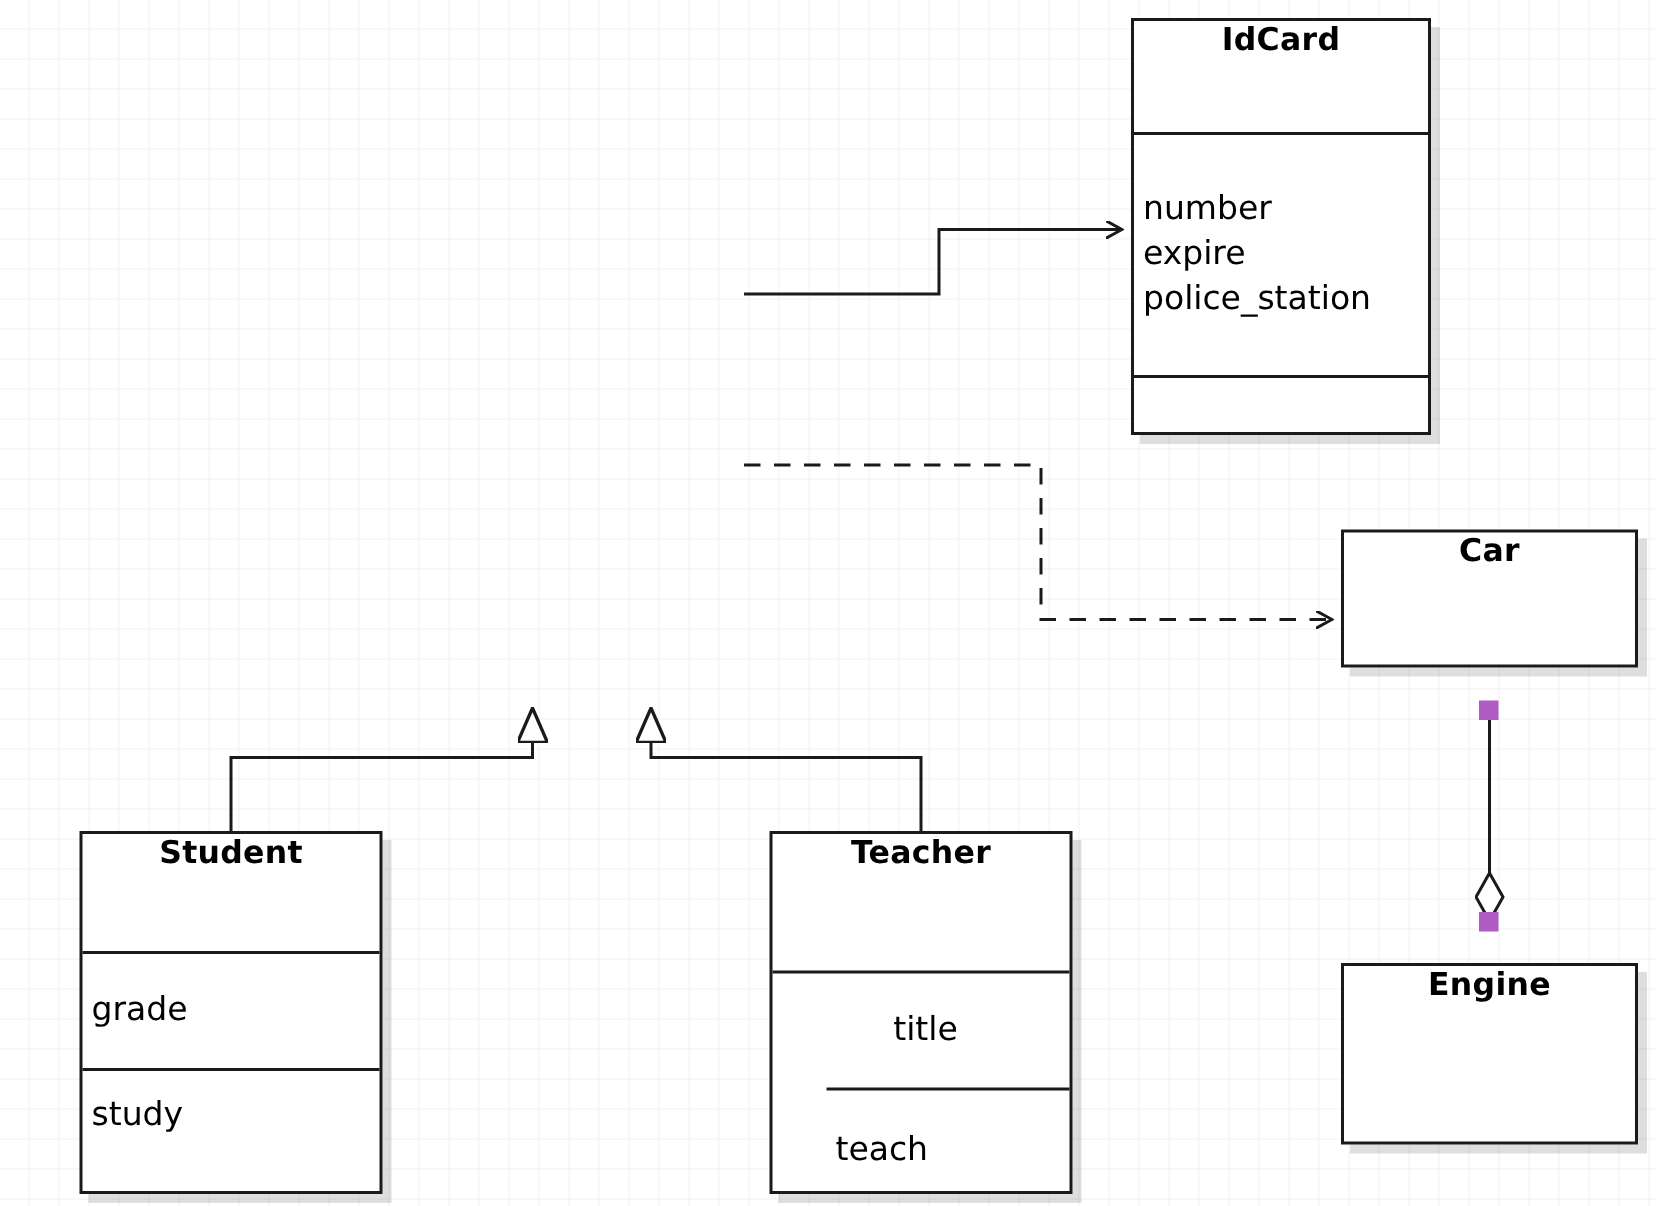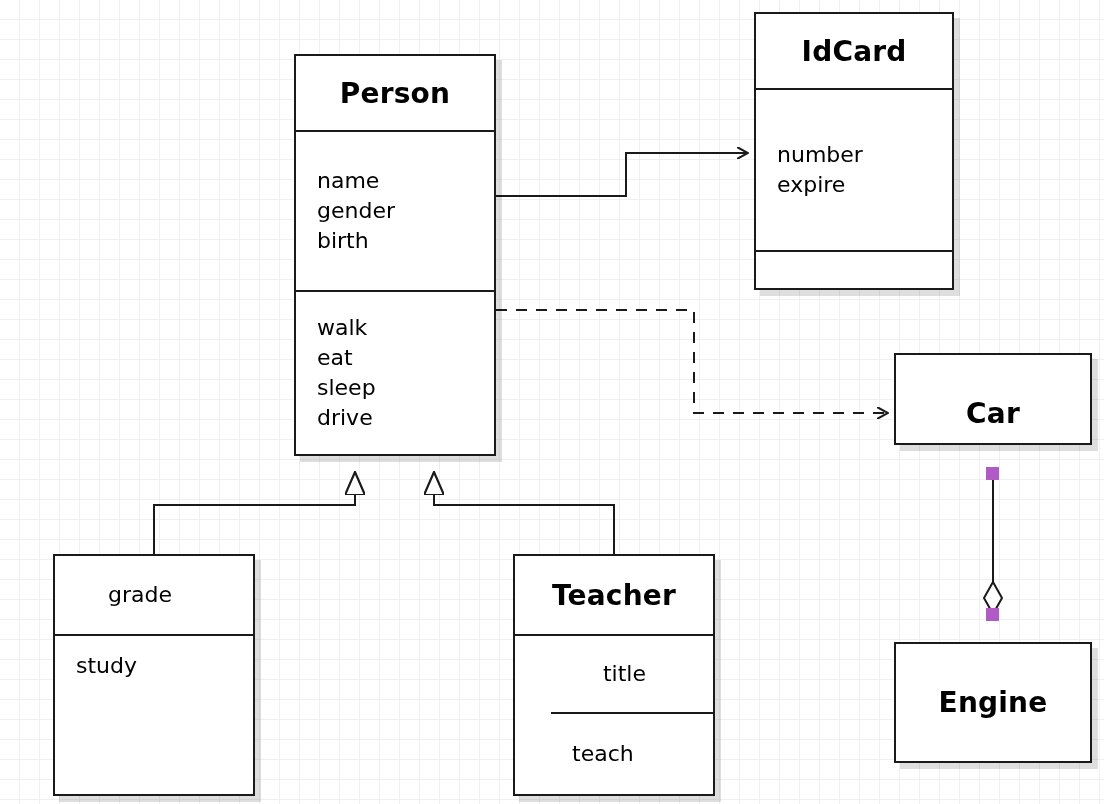--- a/index.html
+++ b/index.html
@@ -38,32 +38,31 @@
   }
   .compartment {
     box-sizing: border-box;
     overflow: hidden;
   }
   .compartment + .compartment {
     border-top: 2px solid #1a1a1a;
   }
   .cmp-title {
     display: flex;
-    align-items: center;
     justify-content: center;
     font-weight: bold;
-    font-size: 28px;
+    font-size: 21px;
     color: #000000;
     letter-spacing: 0.2px;
   }
   .cmp-list {
     display: flex;
     flex-direction: column;
     justify-content: center;
-    padding-left: 21px;
+    padding-left: 6px;
   }
   .member {
     font-size: 22px;
     line-height: 30px;
     color: #000000;
     white-space: nowrap;
   }
   .cmp-empty { }
   .handle {
     position: absolute;
@@ -95,59 +94,47 @@
 
     <path fill="none" stroke="#1a1a1a" stroke-width="2" stroke-dasharray="11 9" marker-end="url(#mk-open-arrow)" d="M 496 310 L 694 310 L 694 413 L 888 413"></path>
 
     <path fill="none" stroke="#1a1a1a" stroke-width="2" marker-end="url(#mk-hollow-triangle)" d="M 154 554 L 154 505 L 355 505 L 355 472"></path>
 
     <path fill="none" stroke="#1a1a1a" stroke-width="2" marker-end="url(#mk-hollow-triangle)" d="M 614 554 L 614 505 L 434 505 L 434 472"></path>
 
     <path fill="none" stroke="#1a1a1a" stroke-width="2" marker-end="url(#mk-hollow-diamond)" d="M 993 473 L 993 614"></path>
   </svg>
 
-  <div class="uml-class" style="left:294px; top:54px; width:202px; height:402px;">
-    <div class="compartment cmp-title" style="height:74px;">
-      <span>Person</span>
-    </div>
-    <div class="compartment cmp-list" style="height:160px;">
-      <div class="member">name</div>
-      <div class="member">gender</div>
-      <div class="member">birth</div>
-    </div>
-    <div class="compartment cmp-list" style="height:164px;">
-      <div class="member">walk</div>
-      <div class="member">eat</div>
-      <div class="member">sleep</div>
-      <div class="member">drive</div>
-    </div>
-  </div>
 
   <div class="uml-class" style="left:754px; top:12px; width:200px; height:278px;">
     <div class="compartment cmp-title" style="height:74px;">
       <span>IdCard</span>
     </div>
     <div class="compartment cmp-list" style="height:162px;">
       <div class="member">number</div>
       <div class="member">expire</div>
+      <div class="member">police_station</div>
     </div>
     <div class="compartment cmp-empty" style="height:34px;"></div>
   </div>
 
   <div class="uml-class" style="left:53px; top:554px; width:202px; height:242px;">
-    <div class="compartment cmp-list" style="height:78px;margin-left:32px;">
+    <div class="compartment cmp-title" style="height:78px;">
+      <span>Student</span>
+    </div>
+    <div class="compartment cmp-list" style="height:78px;">
       <div class="member">grade</div>
     </div>
     <div class="compartment cmp-list" style="height:62px;">
       <div class="member">study</div>
     </div>
   </div>
 
   <div class="uml-class" style="left:513px; top:554px; width:202px; height:242px;">
-    <div class="compartment cmp-title" style="height:78px;">
+    <div class="compartment cmp-title" style="height:91px;">
       <span>Teacher</span>
     </div>
     <div class="compartment cmp-list" style="height:78px;align-items:center;">
       <div class="member">title</div>
     </div>
     <div class="compartment cmp-list" style="height:82px;margin-left:36px;">
       <div class="member">teach</div>
     </div>
   </div>
 

